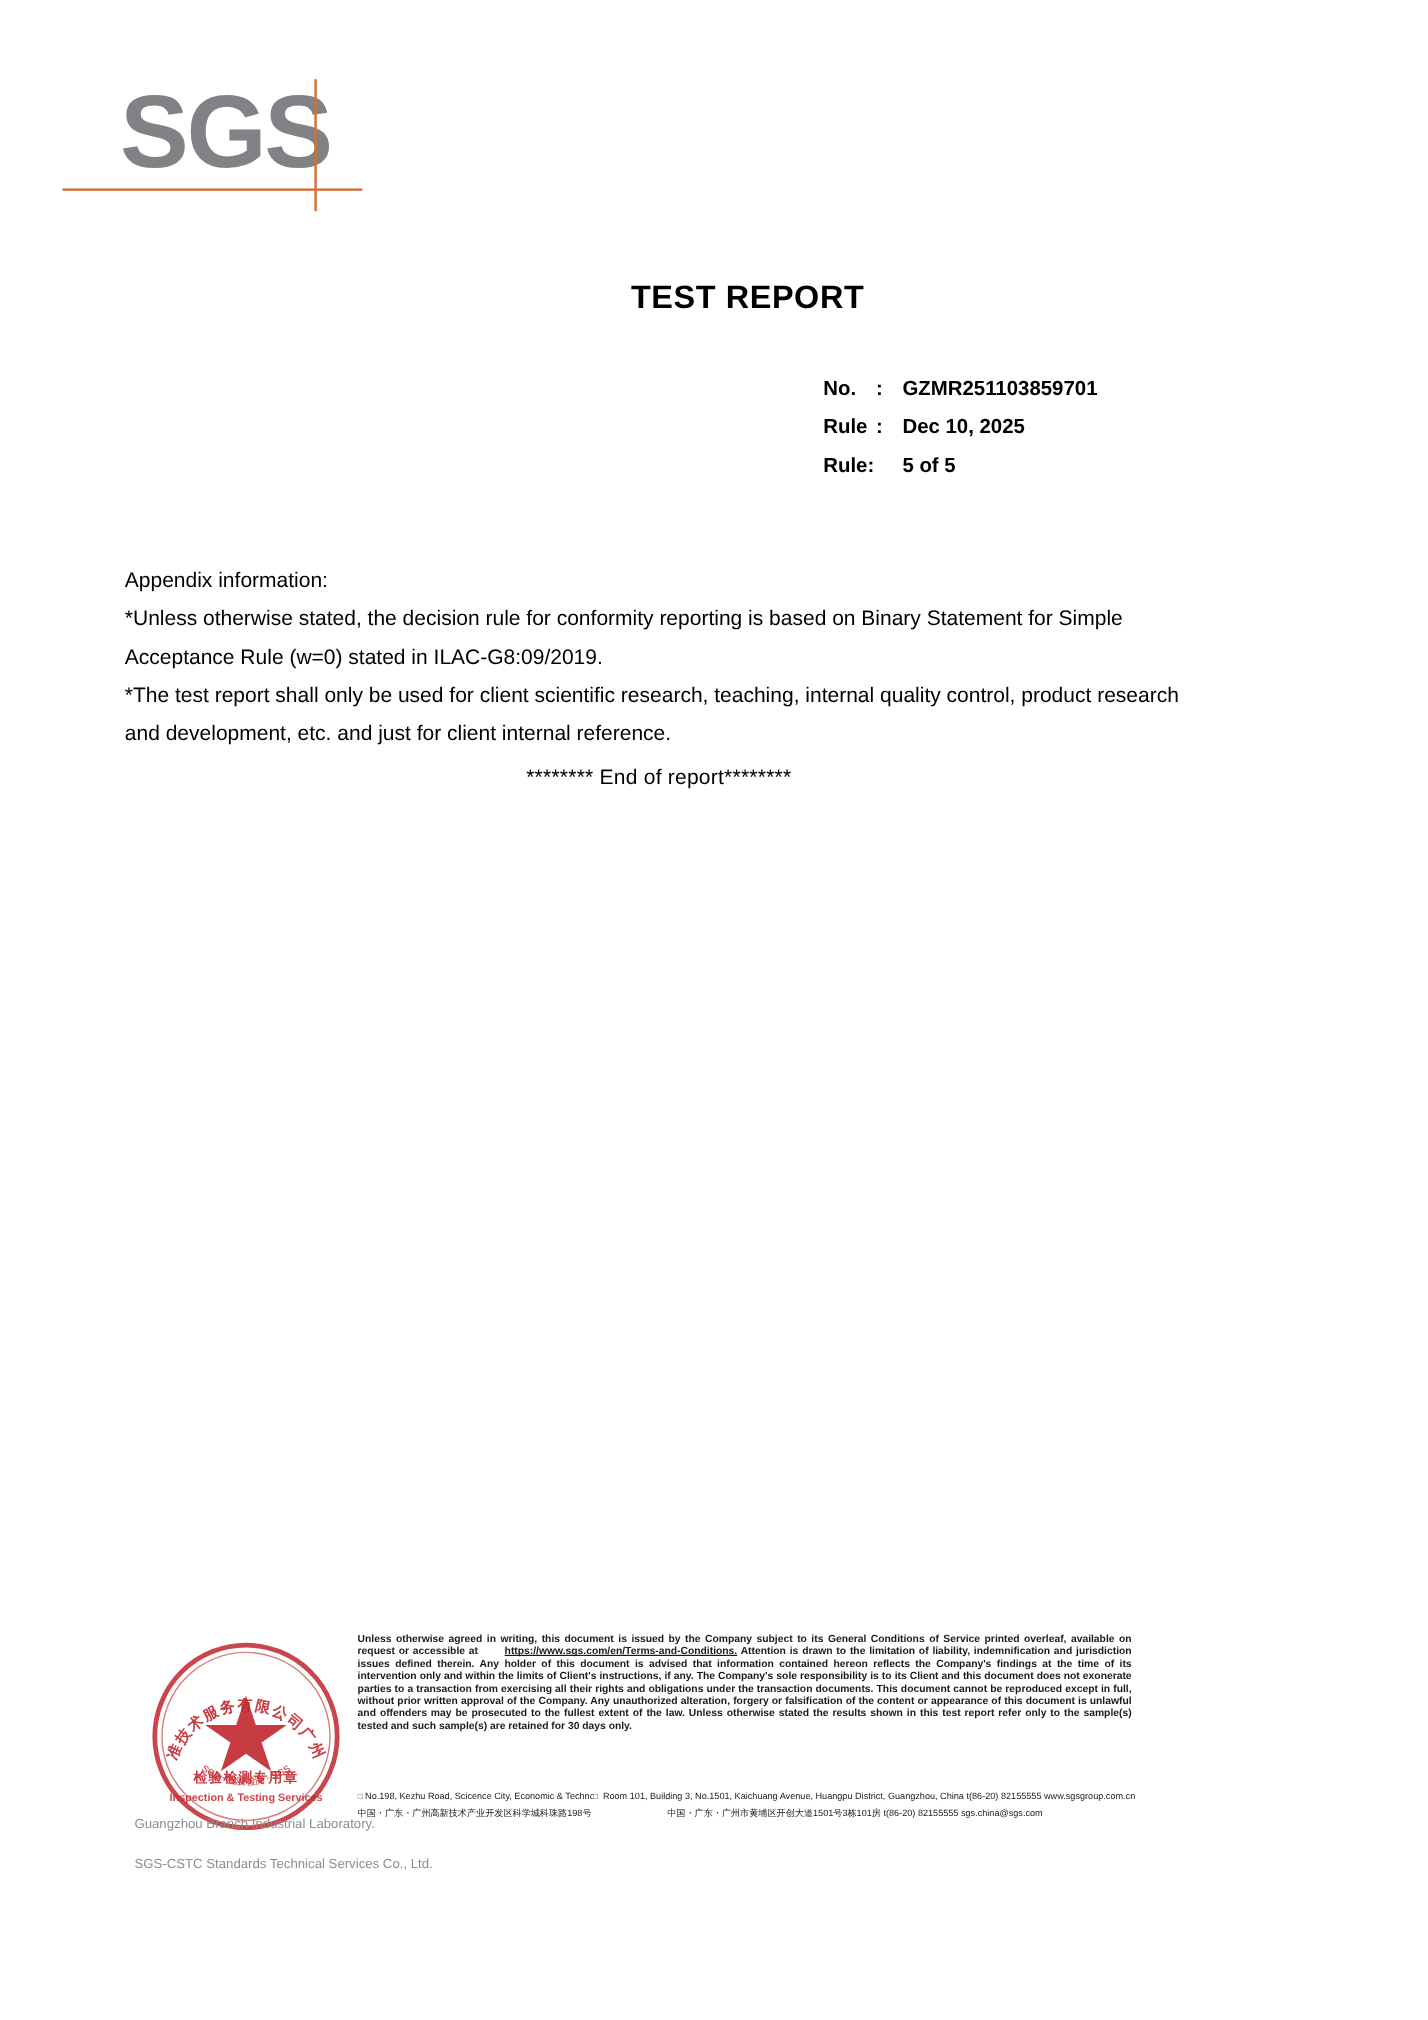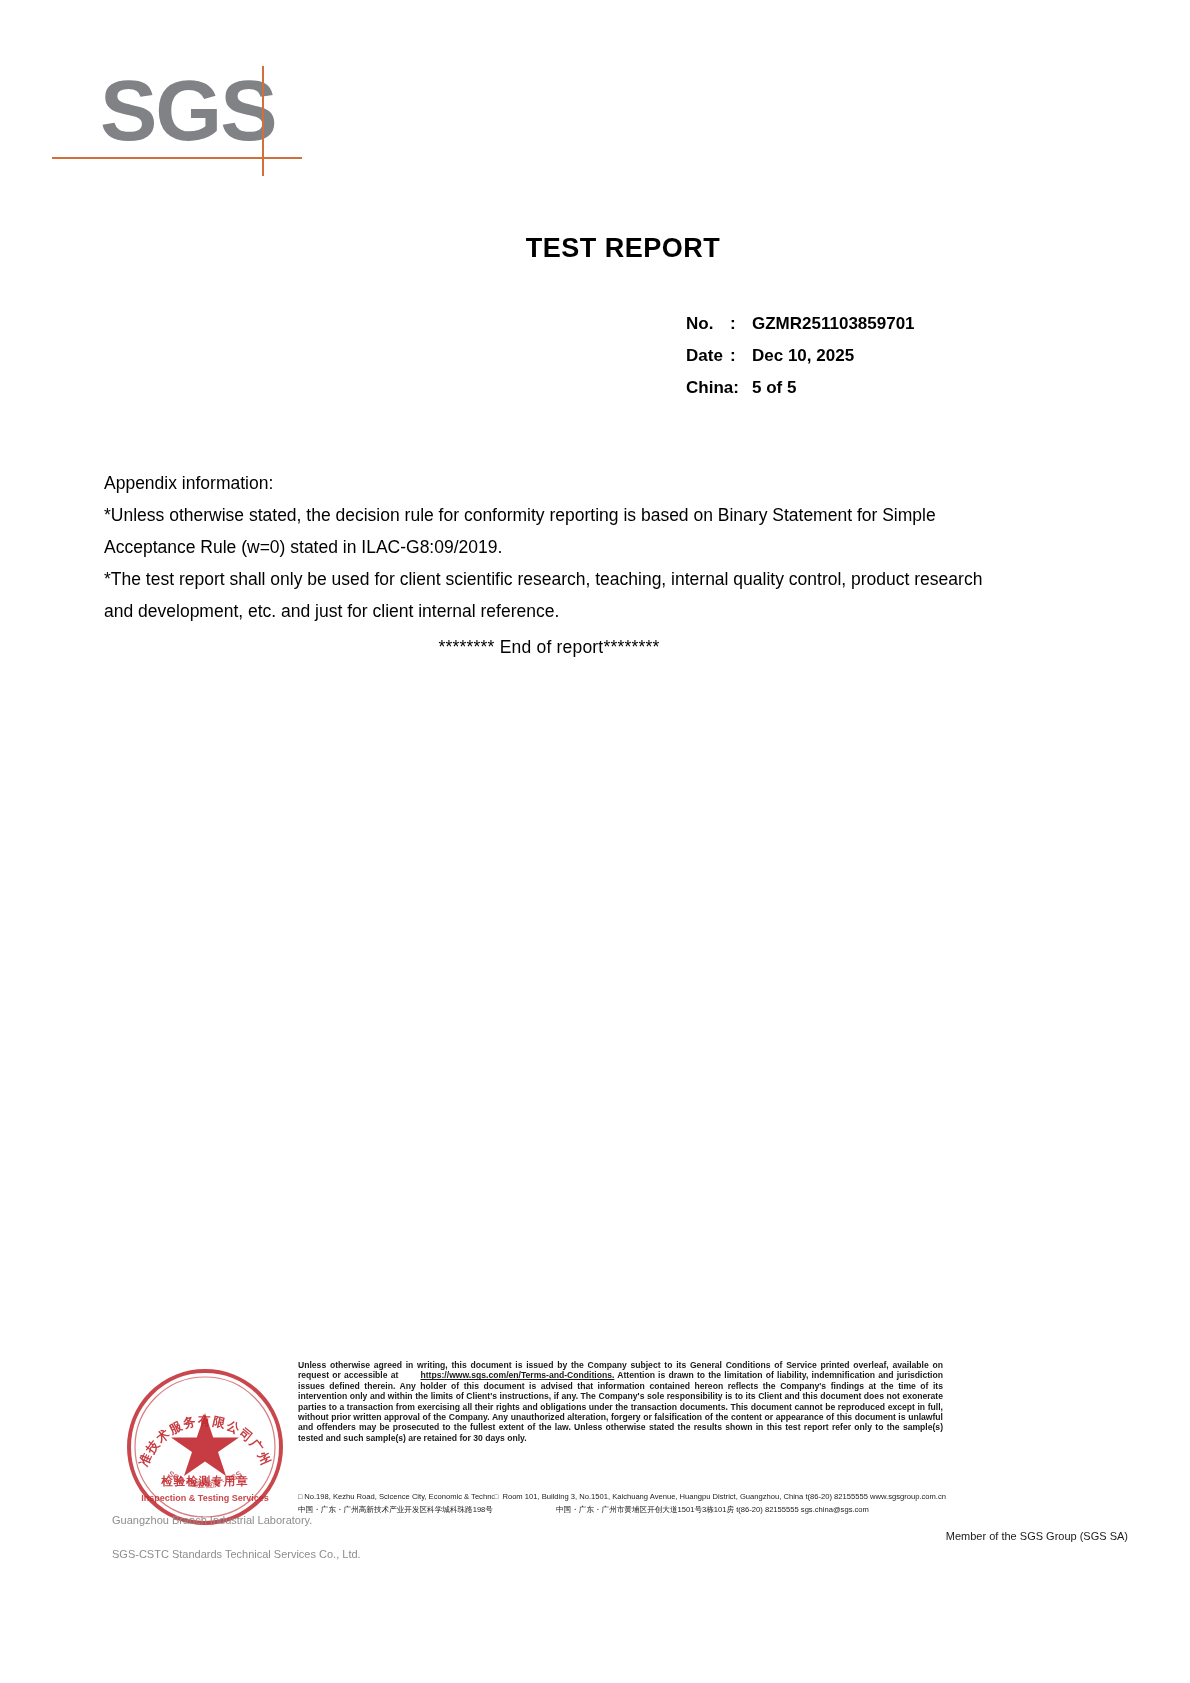--- a/index.html
+++ b/index.html
@@ -207,26 +207,26 @@
 
   <div class="doc-title">TEST REPORT</div>
 
   <div class="meta">
     <div class="meta-row">
       <span class="meta-label">No.</span>
       <span class="meta-colon">:</span>
       <span class="meta-value">GZMR251103859701</span>
     </div>
     <div class="meta-row">
-      <span class="meta-label">Date</span>
+      <span class="meta-label">Rule</span>
       <span class="meta-colon">:</span>
       <span class="meta-value">Dec 10, 2025</span>
     </div>
     <div class="meta-row">
-      <span class="meta-label">China:</span>
+      <span class="meta-label">Rule:</span>
       <span class="meta-colon"></span>
       <span class="meta-value">5 of  5</span>
     </div>
   </div>
 
   <div class="body-block">
     <p>Appendix information:</p>
     <p>*Unless otherwise stated, the decision rule for conformity reporting is based on Binary Statement for Simple Acceptance Rule (w=0) stated in ILAC-G8:09/2019.</p>
     <p>*The test report shall only be used for client scientific research, teaching, internal quality control, product research and development, etc. and just for client internal reference.</p>
     <div class="end-line">******** End of report********</div>
@@ -278,16 +278,15 @@
       <div class="addr-row">
         <span class="addr-cell-a">中国・广东・广州高新技术产业开发区科学城科珠路198号</span>
         <span class="addr-cell-b">
           <span>中国・广东・广州市黄埔区开创大道1501号3栋101房</span>
           <span>t(86-20) 82155555</span>
           <span>sgs.china@sgs.com</span>
         </span>
       </div>
     </div>
 
-    <div class="footer-member">Member of the SGS Group (SGS SA)</div>
   </div>
 
 </div>
 
 </body></html>

